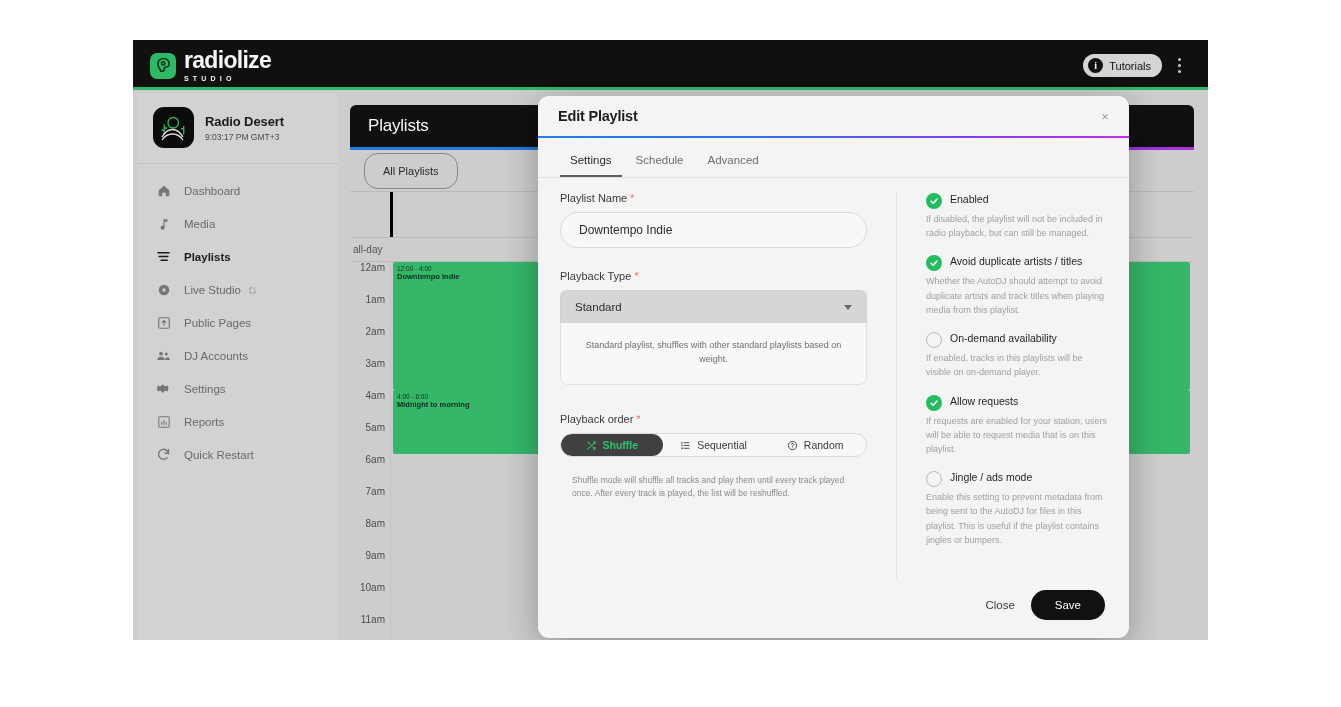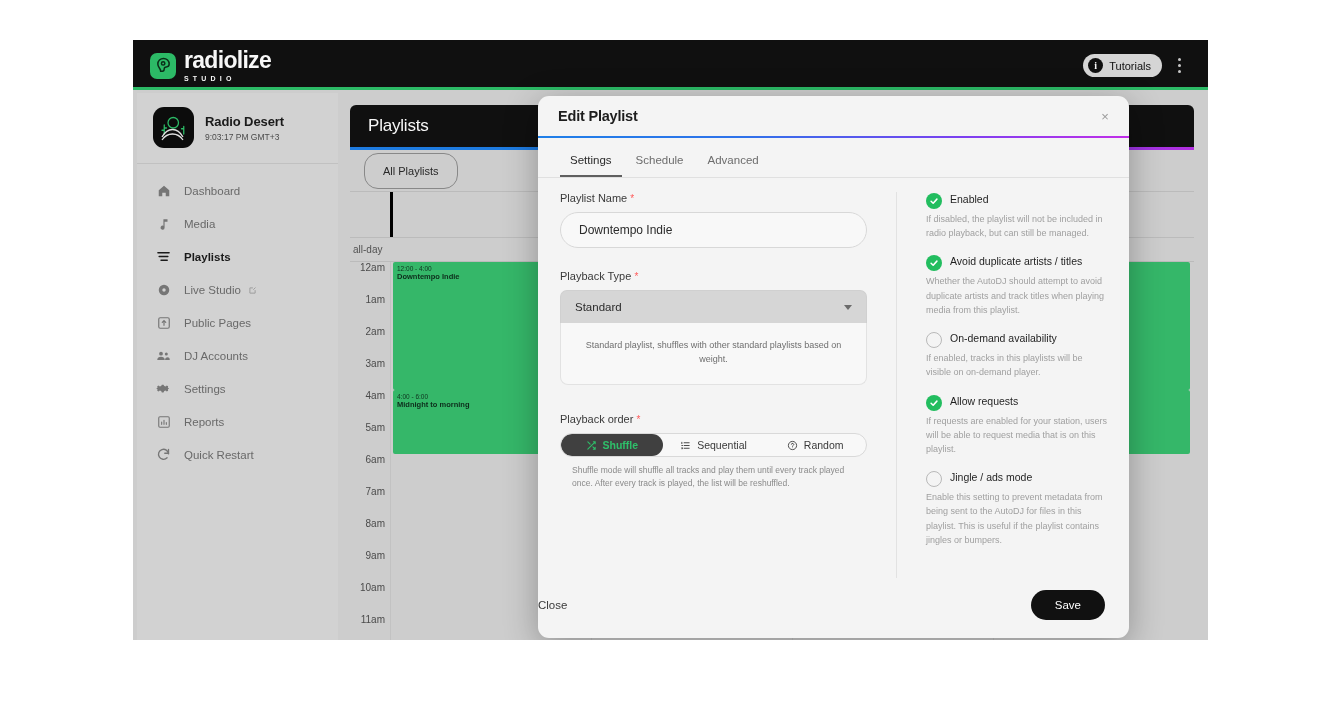--- a/index.html
+++ b/index.html
@@ -207,37 +207,37 @@
     display: flex; height: 24px; border-radius: 13px;
     border: 1px solid #d9d9d9; background: #f8f8f8; overflow: hidden;
   }
   .seg-btn {
     flex: 1; display: flex; align-items: center; justify-content: center; gap: 6px;
     font-size: 10.5px; color: #3a3a3a; cursor: pointer; background: transparent;
     border: none; font-family: "Liberation Sans", sans-serif; height: 100%;
   }
   .seg-btn.active { background: #404040; color: #2ec06a; border-radius: 13px; font-weight: 700; }
   .seg-ic { display: flex; align-items: center; }
-  .seg-help { font-size: 8.5px; color: #8a8a8a; line-height: 1.55; margin-top: 7px; padding: 0 12px; }
+  .seg-help { font-size: 8.5px; color: #8a8a8a; line-height: 1.55; margin-top: 17px; padding: 0 12px; }
 
   
   .toggle-row { display: flex; align-items: flex-start; gap: 8px; margin-bottom: 3px; }
   .tg {
     width: 16px; height: 16px; border-radius: 50%; flex: none; margin-top: 1px;
     display: flex; align-items: center; justify-content: center; cursor: pointer;
   }
   .tg.on { background: #22bd5f; }
   .tg.off { background: transparent; border: 1.5px solid #b9b9b9; }
   .tg svg { display: block; }
   .toggle-label { font-size: 10.5px; font-weight: 400; color: #1f1f1f; line-height: 1.45; }
   .toggle-desc { font-size: 9px; color: #a0a0a0; line-height: 1.58; margin: 3px 0 14px 0; }
 
   .modal-foot {
     flex: none; height: 60px; display: flex; align-items: center;
-    justify-content: space-between; gap: 16px; padding: 0 24px 6px 0;
+    justify-content: flex-end; gap: 16px; padding: 0 24px 6px 0;
   }
   .btn-close {
     background: none; border: none; font-size: 11.5px; color: #3a3a3a; cursor: pointer;
     font-family: "Liberation Sans", sans-serif;
   }
   .btn-save {
     background: #111111; color: #fff; border: none; cursor: pointer;
     height: 30px; padding: 0 24px; border-radius: 16px; font-size: 11.5px;
     font-family: "Liberation Sans", sans-serif;
   }

